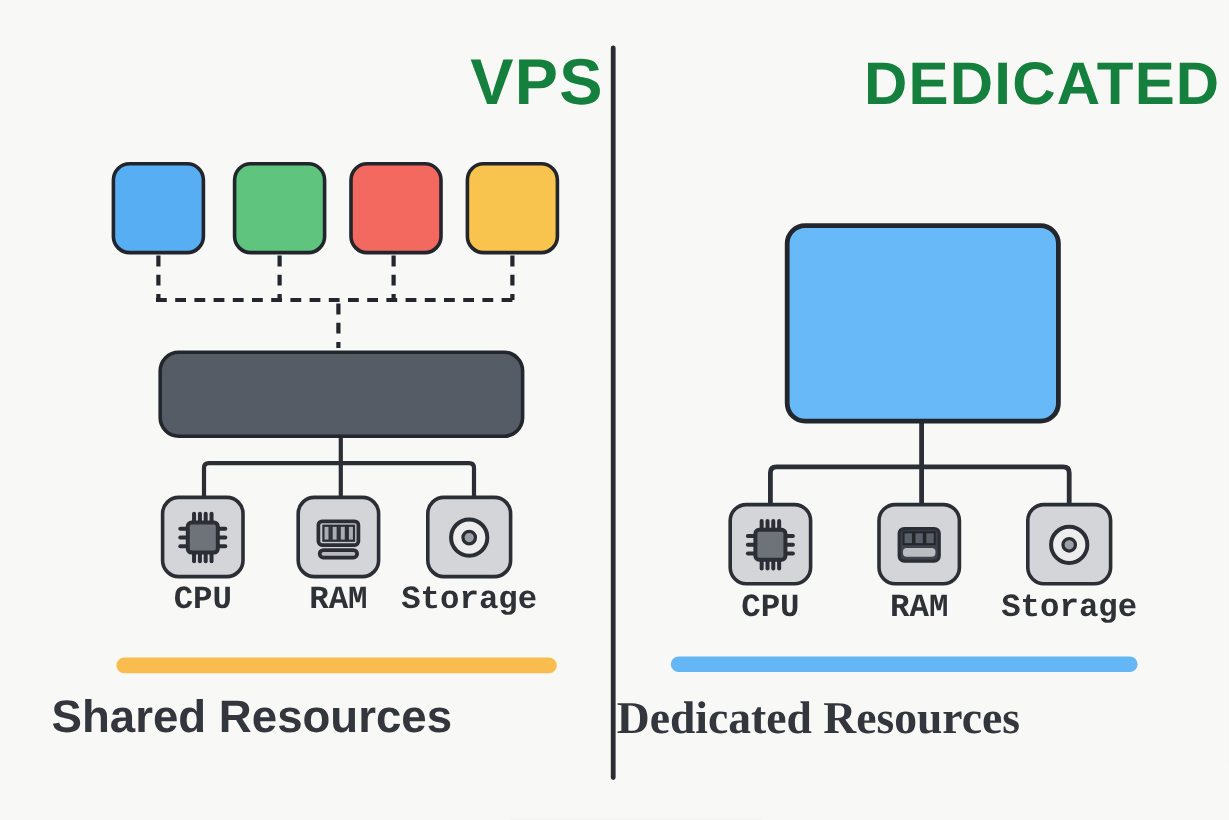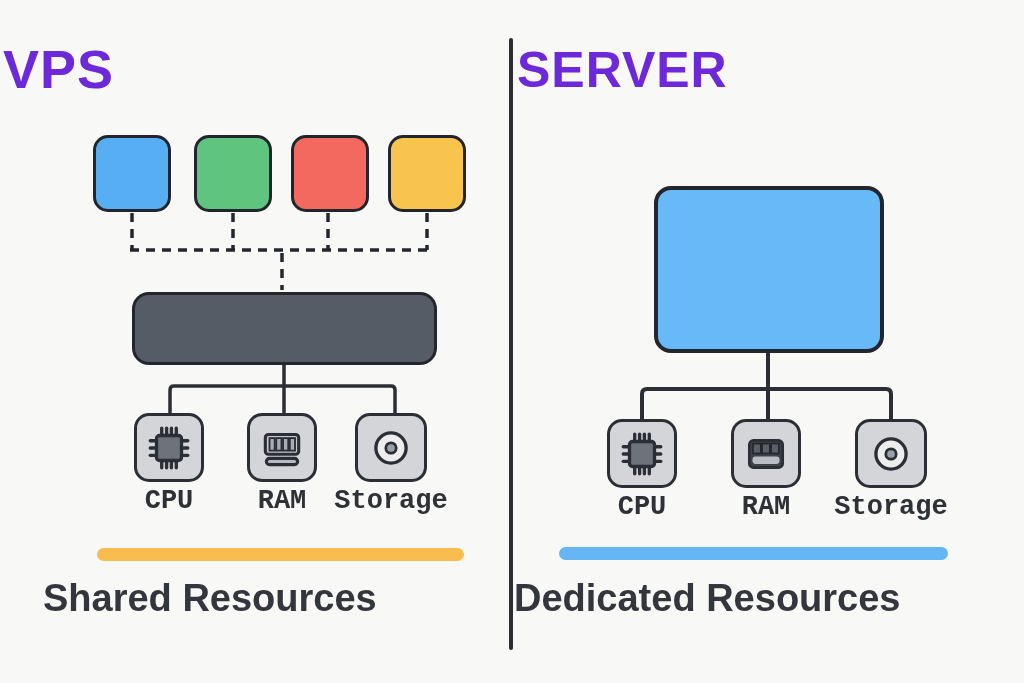--- a/index.html
+++ b/index.html
@@ -8,22 +8,22 @@
     position:relative; width:1024px; height:683px; overflow:hidden;
     background:#f8f8f6; color:#2b2e34;
   }
   .canvas *{box-sizing:border-box;}
   .connectors{position:absolute; left:0; top:0; width:1024px; height:683px; z-index:1;}
   .divider{
     position:absolute; left:509px; top:38px; width:4px; height:612px;
     background:#2b2d33; border-radius:2px; z-index:2;
   }
   .title{
-    position:absolute; z-index:3; text-align:left; font-weight:800;
-    color:#6d28d9; letter-spacing:1px; line-height:1.1;
+    position:absolute; z-index:3; text-align:right; font-weight:800;
+    color:#15803d; letter-spacing:1px; line-height:1.1;
   }
   .title-left{left:3px; top:40px; width:500px; font-size:54px;}
   .title-right{left:517px; top:42px; width:500px; font-size:50px; line-height:1.12;}
   .title-right span{display:block;}
   .vm-square{
     position:absolute; top:135px; width:78px; height:77px; z-index:3;
     border:3.5px solid #22252b; border-radius:15px;
   }
   .server-box{position:absolute; z-index:3; border-radius:17px;}
   .server-box.gray{left:132px; top:292px; width:305px; height:73px; border:3.5px solid #23262c;}
@@ -123,21 +123,21 @@
   </div>
 
   <div class="res-label" style="left:99px;  top:486px;">CPU</div>
   <div class="res-label" style="left:212px; top:486px;">RAM</div>
   <div class="res-label" style="left:321px; top:486px;">Storage</div>
 
   <div class="underbar" style="left: 97px; top: 548px; width: 367px; background-color: rgb(248, 188, 79);"></div>
   <div class="caption" style="left:43px; top:577px;">Shared Resources</div>
 
   <div class="title title-right">
-    <span>SERVER</span>
+    <span>DEDICATED</span>
   </div>
 
   <div class="server-box blue" style="background-color: rgb(104, 185, 248);"></div>
 
   <div class="icon-box" style="left:607px; top:419px;">
     <svg width="50" height="50" viewBox="0 0 48 48">
       <g stroke="#2b2e34" stroke-width="3.2" stroke-linecap="round">
         <path d="M17 11 V5"></path>
           <path d="M21.7 11 V5"></path>
           <path d="M26.3 11 V5"></path>
@@ -172,15 +172,15 @@
       <circle cx="24" cy="24" r="14.5" fill="#ededee" stroke="#2b2e34" stroke-width="3.2"></circle>
       <circle cx="24" cy="24" r="5" fill="#9aa0a6" stroke="#2b2e34" stroke-width="2.6"></circle>
     </svg>
   </div>
 
   <div class="res-label" style="left:572px; top:492px;">CPU</div>
   <div class="res-label" style="left:696px; top:492px;">RAM</div>
   <div class="res-label" style="left:821px; top:492px;">Storage</div>
 
   <div class="underbar" style="left: 559px; top: 547px; width: 389px; background-color: rgb(100, 182, 244);"></div>
-  <div class="caption" style="left:514px; top:577px;">Dedicated Resources</div>
+  <div class="caption" style="left:514px; top:577px;font-family:Liberation Serif, serif;">Dedicated Resources</div>
 
 </div>
 
 </body></html>

